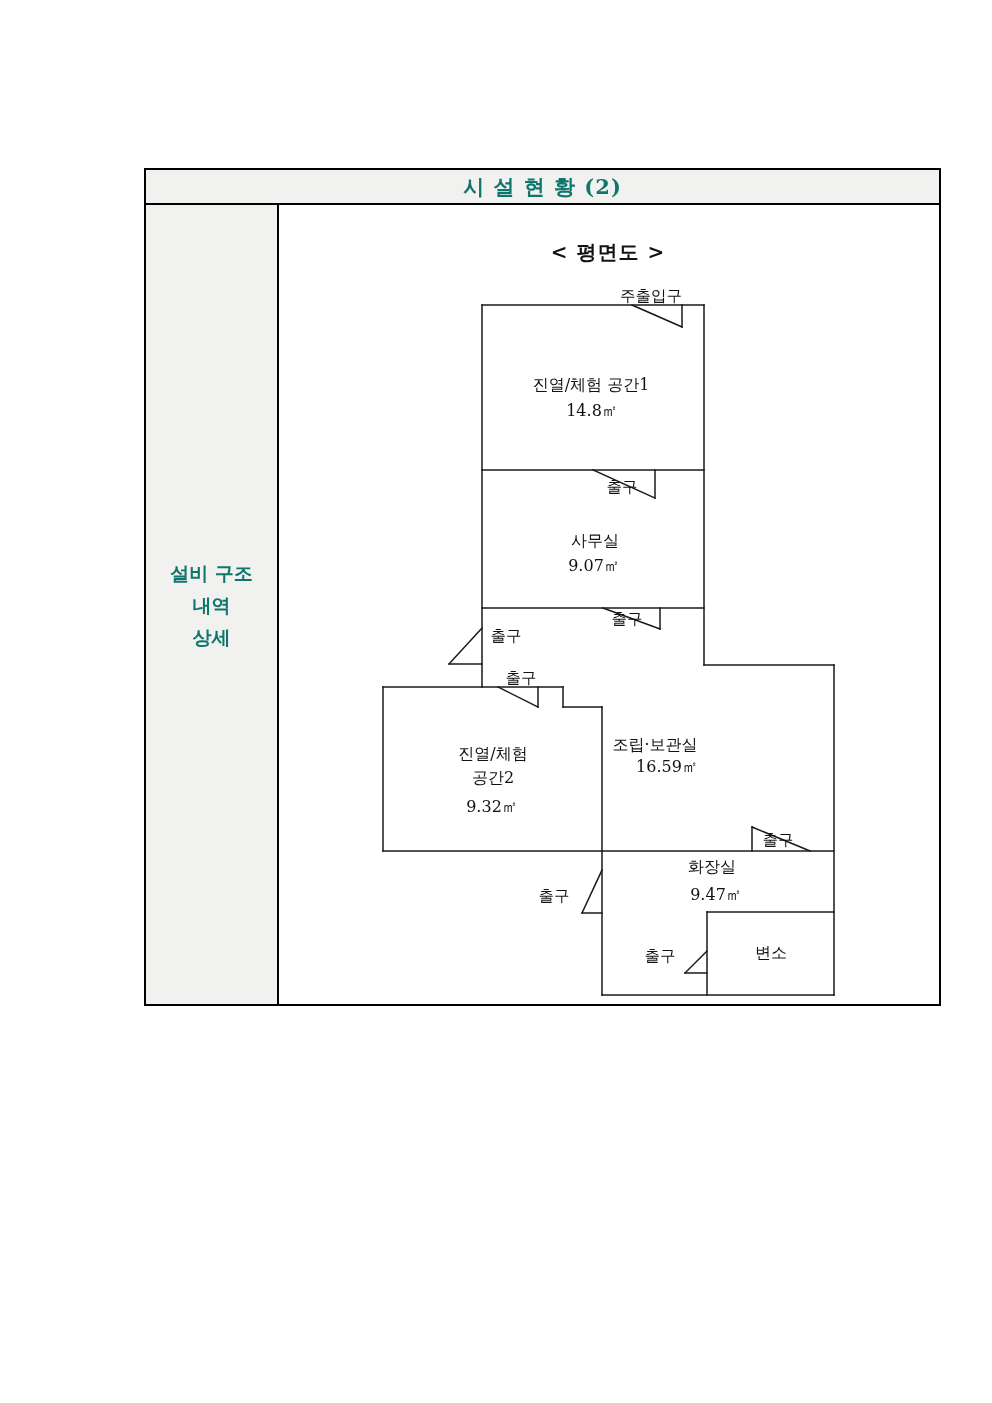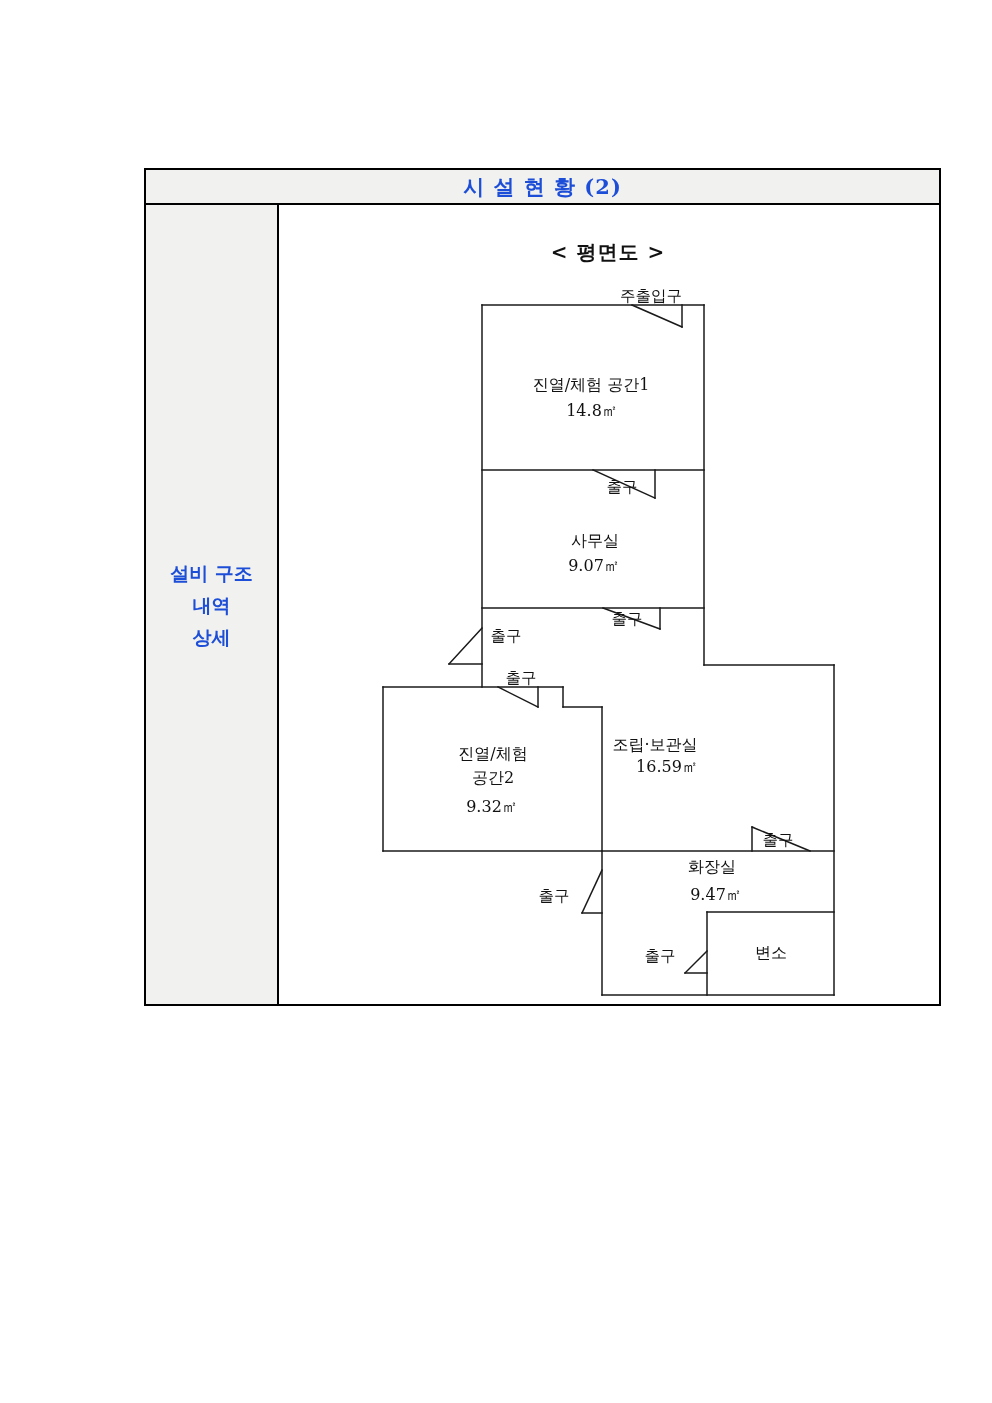--- a/index.html
+++ b/index.html
@@ -2,21 +2,21 @@
 <html><head>
 <meta charset="utf-8">
 <style>
   html, body { margin: 0; padding: 0; background: #ffffff; }
   .page {
     position: relative;
     width: 992px;
     height: 1084px;
     background: #ffffff;
     font-family: "DejaVu Serif", "Liberation Serif", serif;
-    color: #1d4ed8;
+    color: #0f766e;
     overflow: hidden;
   }
   .facility-table {
     position: absolute;
     left: 144px;
     top: 168px;
     width: 793px;
     height: 834px;
     border: 2px solid #000000;
     display: flex;

